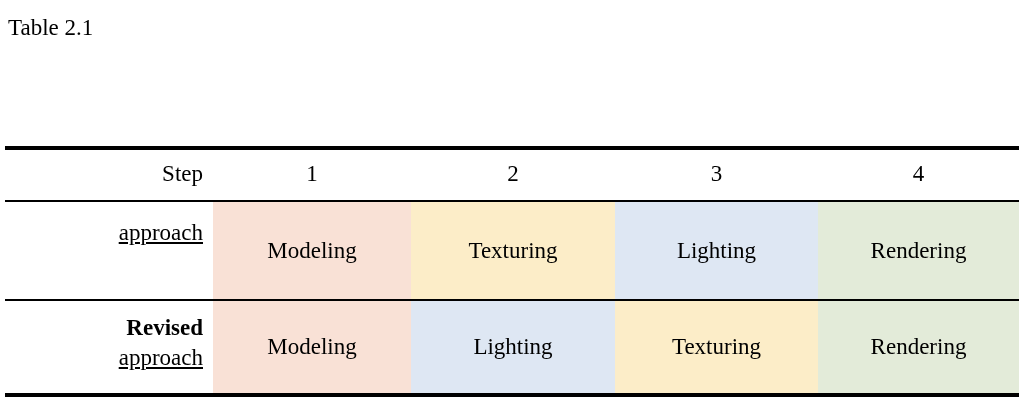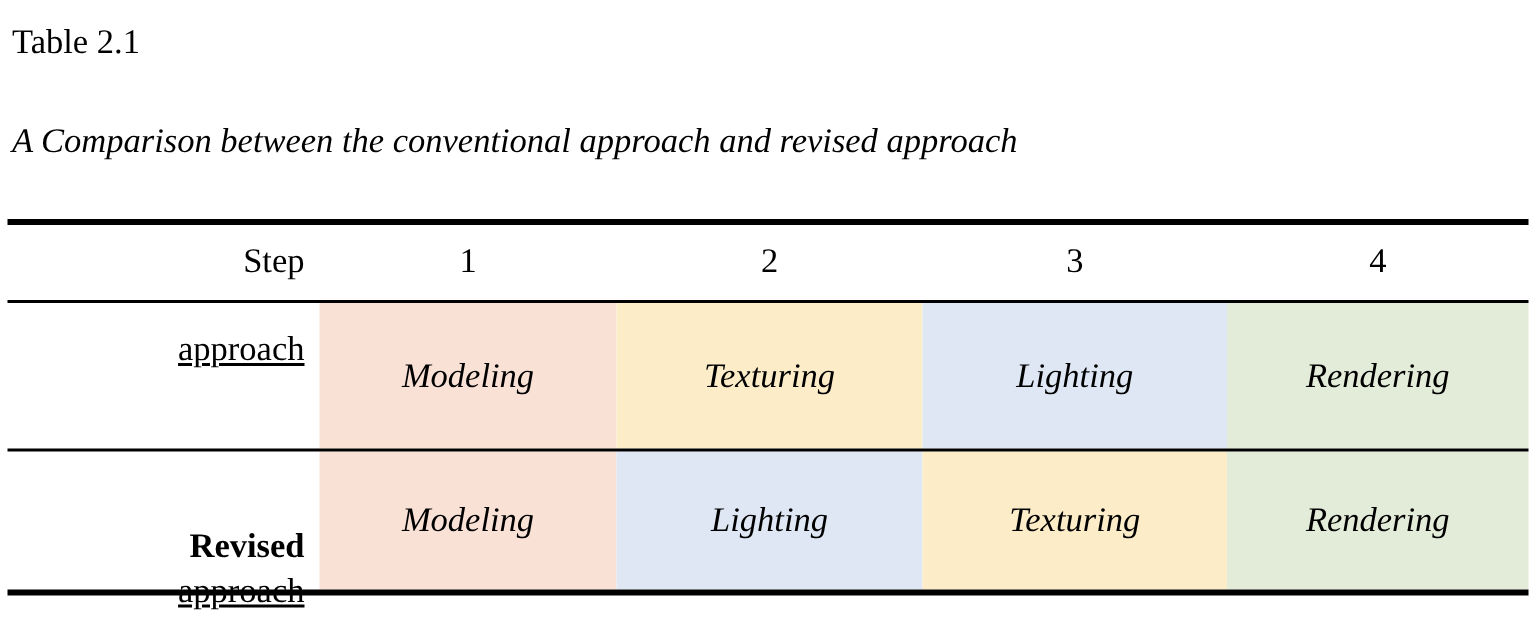--- a/index.html
+++ b/index.html
@@ -88,39 +88,37 @@
     position: absolute;
     left: 13px;
     width: 190px;
     text-align: right;
     font-size: 23px;
     line-height: 30px;
   }
   .rowlabel .lead { font-weight: bold; display: block; }
   .rowlabel .sub  { font-weight: normal; display: block; text-decoration: underline; }
   .rowlabel-1 { top: 218px; }
-  .rowlabel-2 { top: 313px; margin-top: 36px; }
+  .rowlabel-2 { top: 313px; }
 
   .cell-text {
     position: absolute;
     text-align: center;
     font-size: 23px;
     line-height: 30px;
-    font-style: italic;
   }
   .cell-row1 { top: 236px; }
   .cell-row2 { top: 332px; }
 </style>
 </head>
 <body>
 
 <div id="page">
 
   <div class="table-number">Table 2.1</div>
-  <div class="table-caption">A Comparison between the conventional approach and revised approach</div>
 
   <div class="cellbg row1bg col1" style="background-color: rgb(249, 225, 214);"></div>
   <div class="cellbg row1bg col2" style="background-color: rgb(252, 237, 200);"></div>
   <div class="cellbg row1bg col3" style="background-color: rgb(222, 231, 243);"></div>
   <div class="cellbg row1bg col4" style="background-color: rgb(227, 235, 217);"></div>
 
   <div class="cellbg row2bg col1" style="background-color: rgb(249, 225, 214);"></div>
   <div class="cellbg row2bg col2" style="background-color: rgb(222, 231, 243);"></div>
   <div class="cellbg row2bg col3" style="background-color: rgb(252, 237, 200);"></div>
   <div class="cellbg row2bg col4" style="background-color: rgb(227, 235, 217);"></div>

